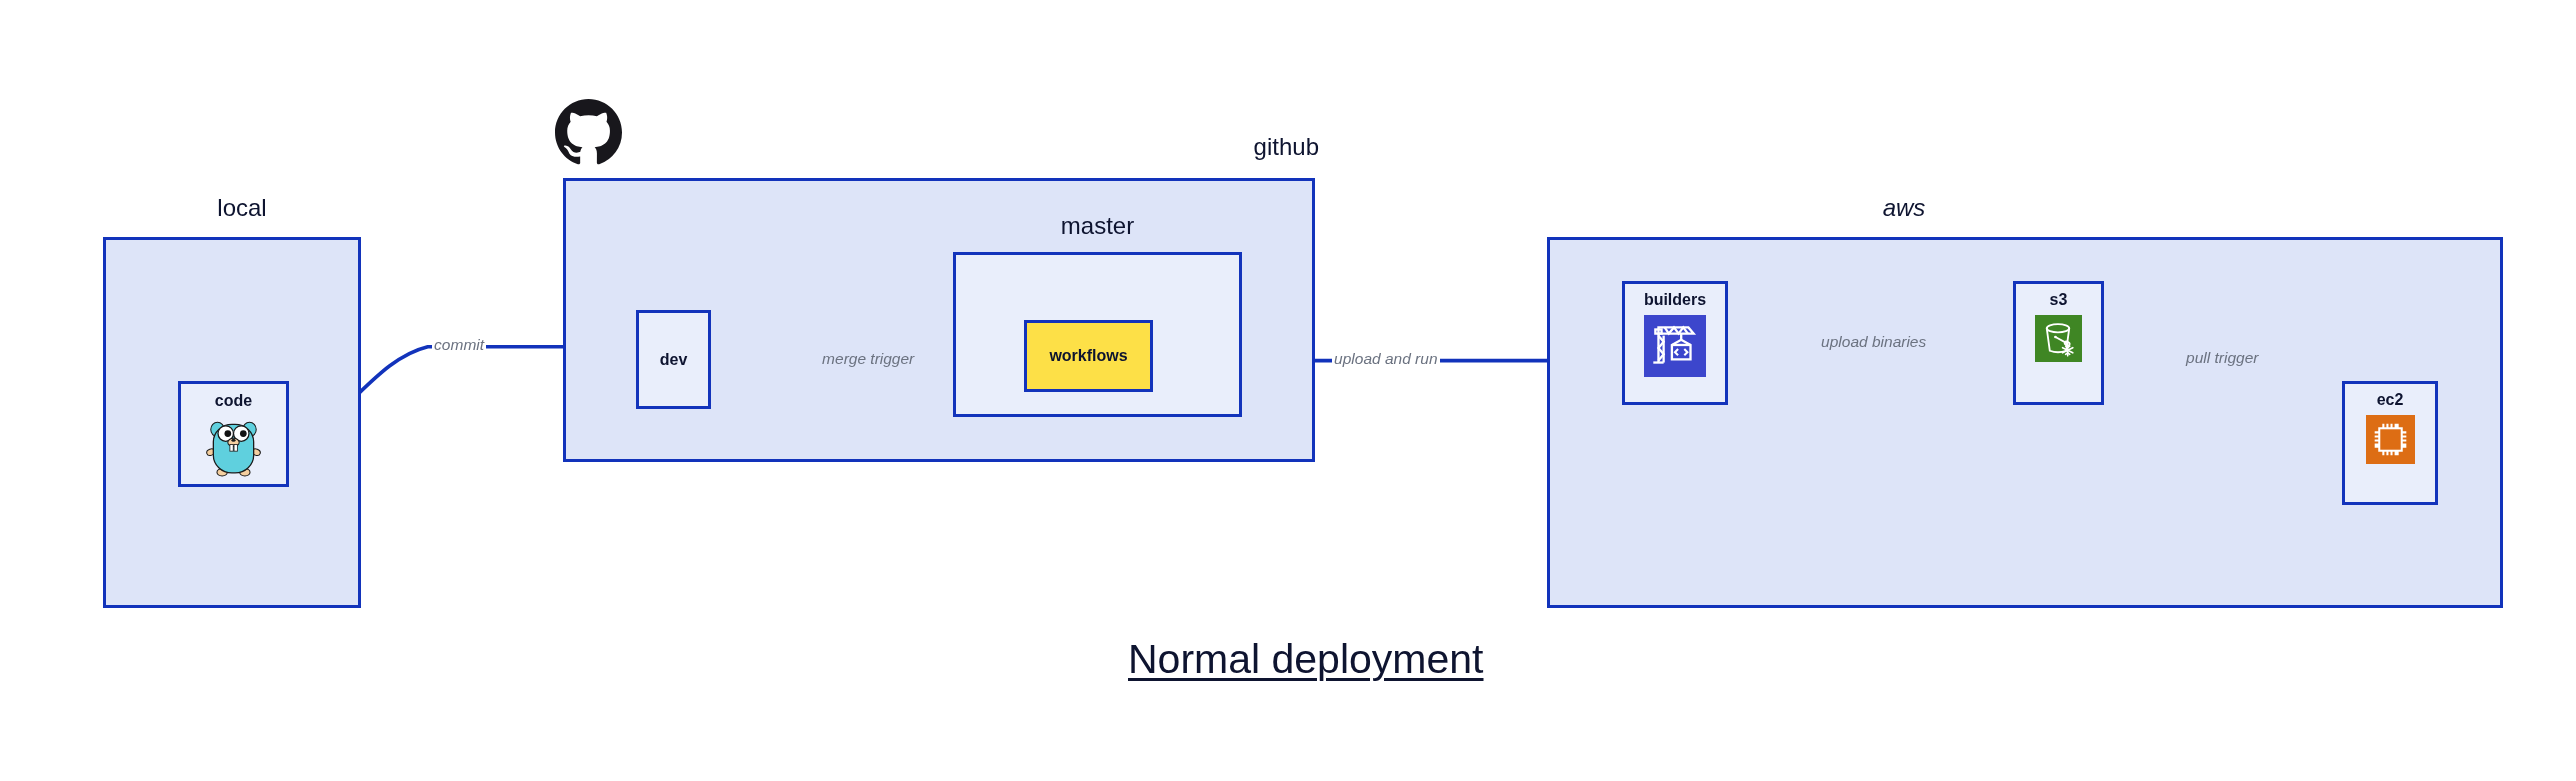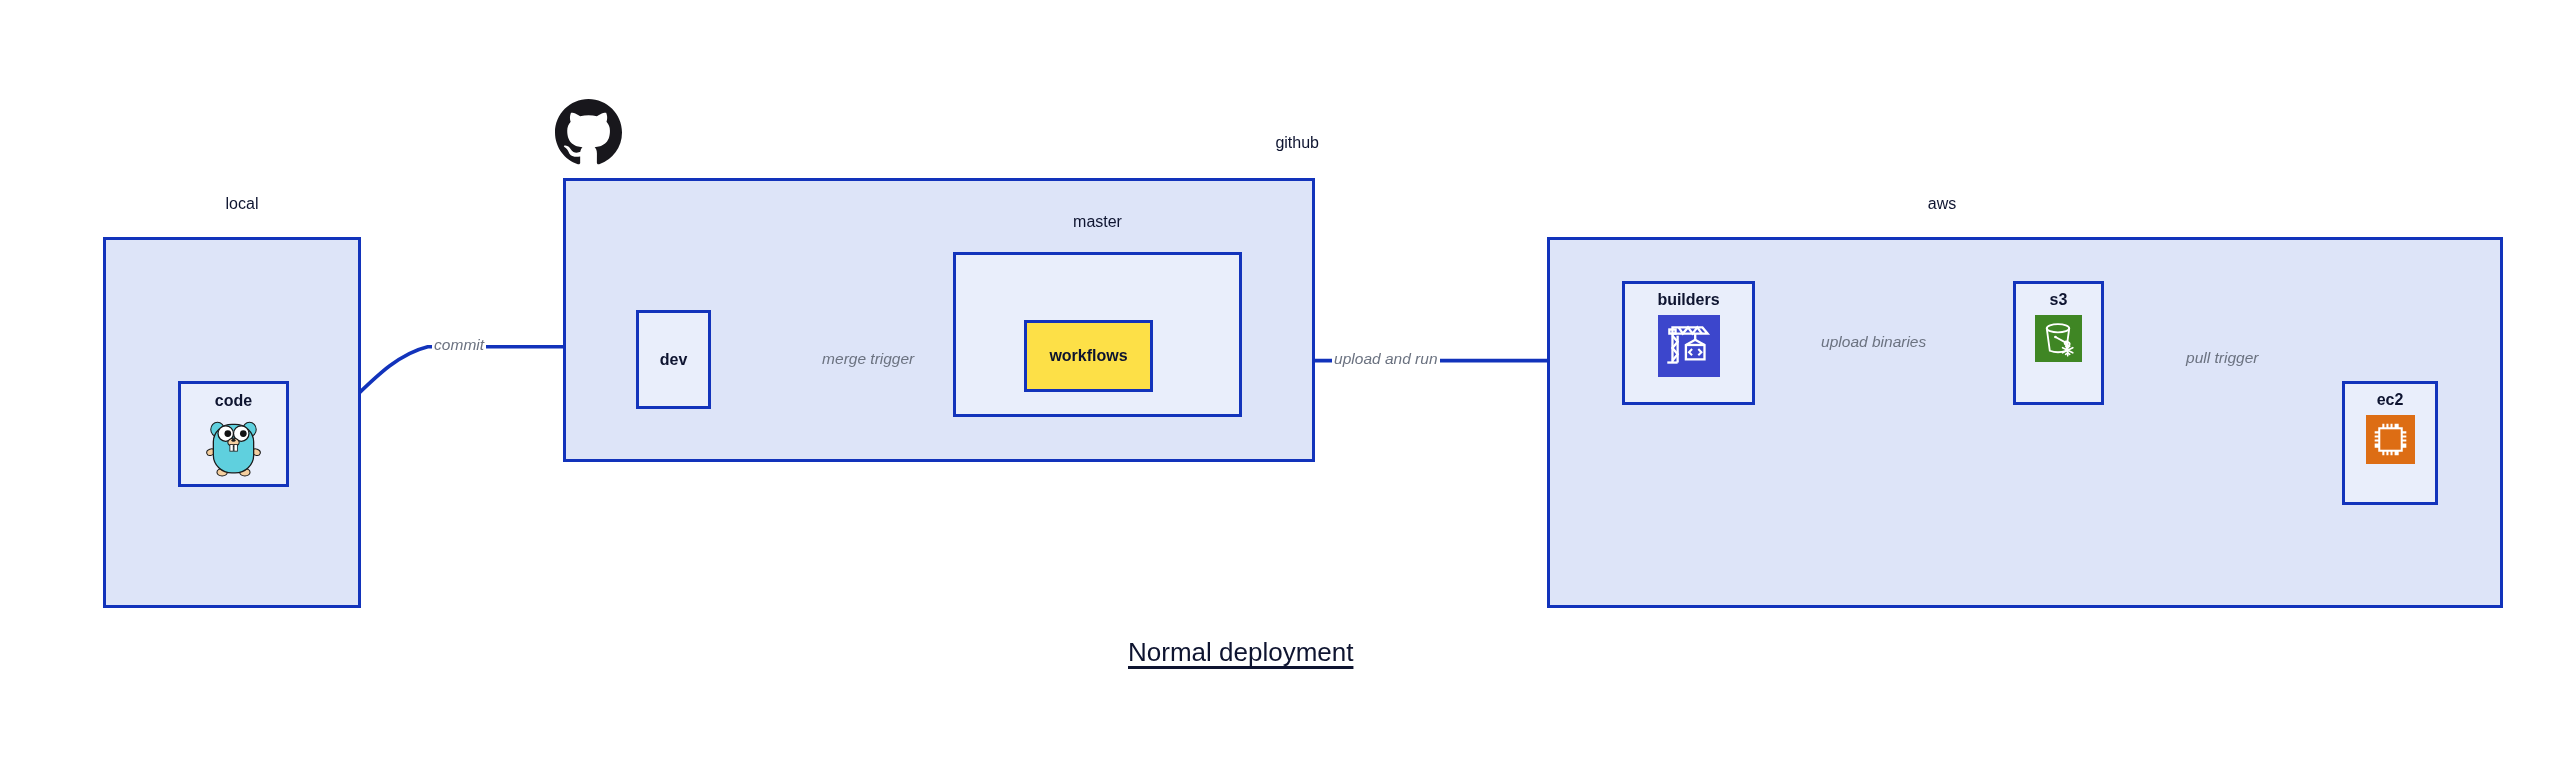--- a/index.html
+++ b/index.html
@@ -16,21 +16,21 @@
   
   .abs { position: absolute; box-sizing: border-box; }
 
   
   .group-box {
     background: #dde4f8;
     border: 3.1px solid #1233bb;
   }
   .group-label {
     color: #0e1430;
-    font-size: 16px;
+    font-size: 24px;
     line-height: 1;
     white-space: nowrap;
     text-align: center;
     font-weight: 400;
   }
 
   
   .node-box {
     background: #e9eefb;
     border: 3.1px solid #1233bb;
@@ -55,21 +55,21 @@
     line-height: 1;
     white-space: nowrap;
     background: #dde4f8;
     padding: 0 2.1px;
   }
   .edge-label.on-white { background: #ffffff; }
 
   
   .diagram-title {
     color: #0e1430;
-    font-size: 26px;
+    font-size: 41px;
     line-height: 1;
     white-space: nowrap;
     text-decoration: underline;
     text-decoration-thickness: 2.6px;
     text-underline-offset: 5.2px;
     font-weight: 400;
   }
 
   svg.edges { position: absolute; left: 0; top: 0; overflow: visible; }
 </style>
@@ -177,26 +177,26 @@
   </div>
 
   <div class="abs node-box" style="left:1024px; top:320px; width:129px; height:72px; justify-content:center; background:#fde047;">
     <span class="node-label">workflows</span>
   </div>
 
   <div class="abs" style="left:1332px; top:351px;">
     <span class="edge-label on-white">upload and run</span>
   </div>
 
-  <div class="abs group-label" style="left:1813px; top:196px; width:258px;">aws</div>
+  <div class="abs group-label" style="left:1775px; top:196px; width:258px;font-style:italic;">aws</div>
 
   <div class="abs group-box" style="left:1547px; top:237px; width:956px; height:371px;">
   </div>
 
-  <div class="abs node-box" style="left:1622px; top:281px; width:133px; height:124px; padding-top:8.2px;">
+  <div class="abs node-box" style="left:1622px; top:281px; width:106px; height:124px; padding-top:8.2px;">
     <span class="node-label">builders</span>
     <span class="node-icon" style="margin-top:7.2px;">
       <svg width="62" height="62" viewBox="0 0 120 120">
         <rect x="0" y="0" width="120" height="120" fill="#3c46cc"></rect>
         <g fill="none" stroke="#ffffff" stroke-width="4.5" stroke-linejoin="miter">
 
           <rect x="22" y="28" width="12" height="8"></rect>
           <path d="M28 36 L28 92"></path>
           <path d="M18 92 L38 92"></path>
 

